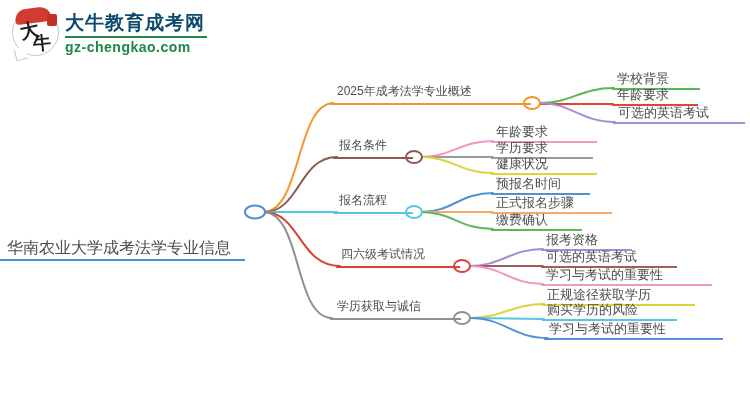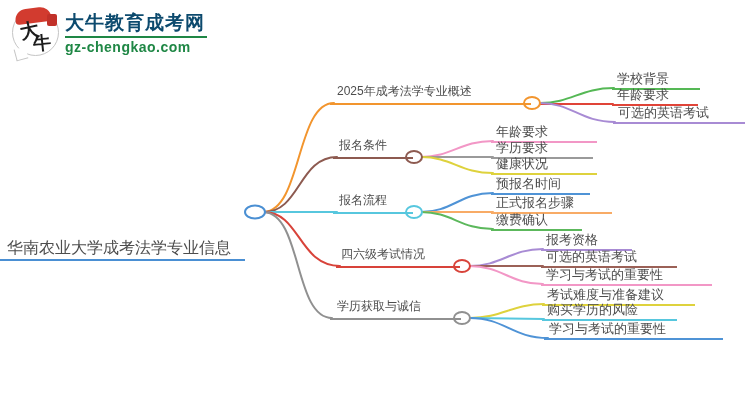--- a/index.html
+++ b/index.html
@@ -119,21 +119,21 @@
   <div class="node lvl2 b2c0" style="border-bottom-color: rgb(79, 147, 214);">预报名时间</div>
   <div class="node lvl2 b2c1" style="border-bottom-color: rgb(248, 171, 102);">正式报名步骤</div>
   <div class="node lvl2 b2c2" style="border-bottom-color: rgb(92, 184, 92);">缴费确认</div>
 
   <div class="node lvl1 b3" style="border-bottom-color: rgb(216, 67, 58);">四六级考试情况</div>
   <div class="node lvl2 b3c0" style="border-bottom-color: rgb(168, 139, 212);">报考资格</div>
   <div class="node lvl2 b3c1" style="border-bottom-color: rgb(155, 97, 87);">可选的英语考试</div>
   <div class="node lvl2 b3c2" style="border-bottom-color: rgb(242, 151, 198);">学习与考试的重要性</div>
 
   <div class="node lvl1 b4" style="border-bottom-color: rgb(144, 144, 144);">学历获取与诚信</div>
-  <div class="node lvl2 b4c0" style="border-bottom-color: rgb(222, 210, 61);">考试难度与准备建议</div>
+  <div class="node lvl2 b4c0" style="border-bottom-color: rgb(222, 210, 61);">正规途径获取学历</div>
   <div class="node lvl2 b4c1" style="border-bottom-color: rgb(87, 199, 222);">购买学历的风险</div>
   <div class="node lvl2 b4c2" style="border-bottom-color: rgb(79, 147, 214);">学习与考试的重要性</div>
 
   <div class="logo">
     <div class="logo-icon">
       <div class="logo-tail"></div>
       <div class="logo-arc"></div>
       <div class="logo-seal"></div>
       <span class="logo-char logo-char-1">大</span>
       <span class="logo-char logo-char-2">牛</span>

